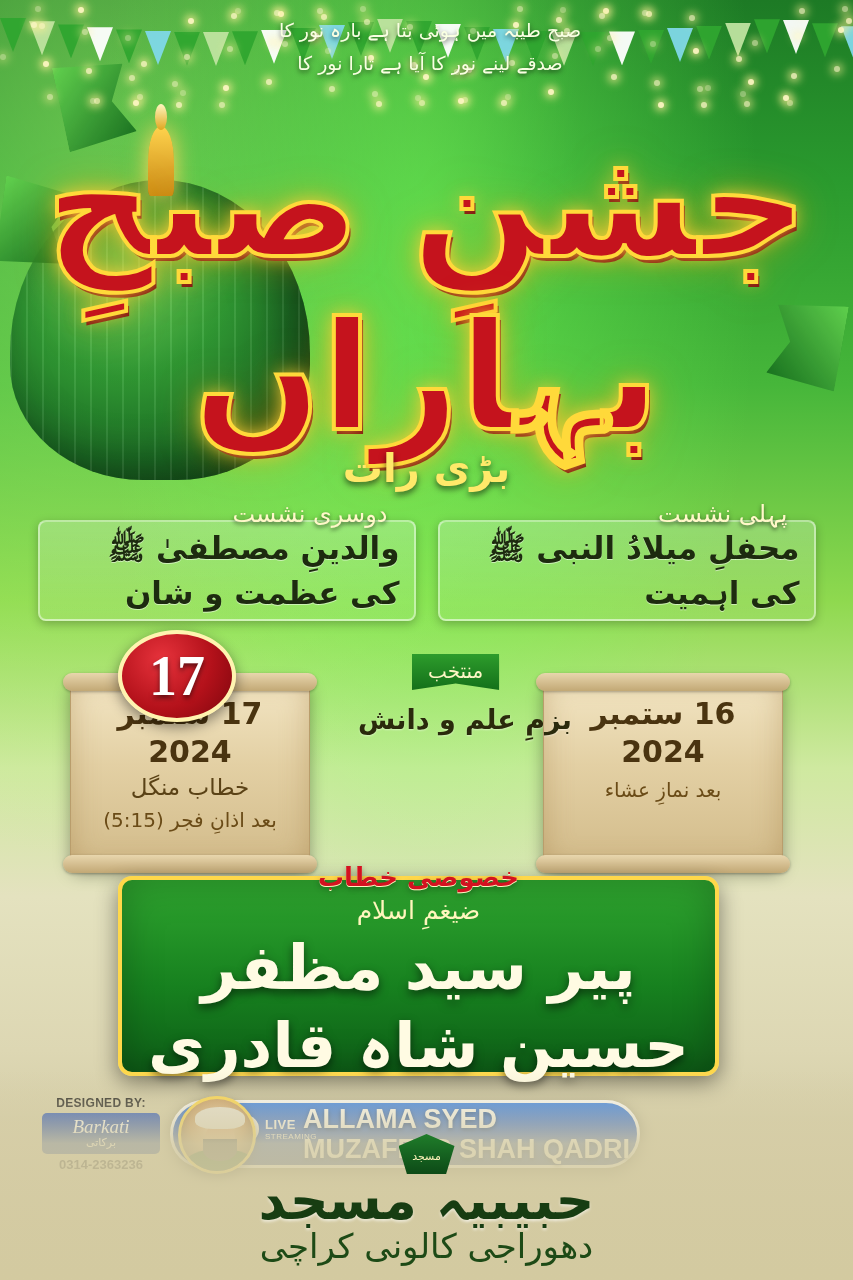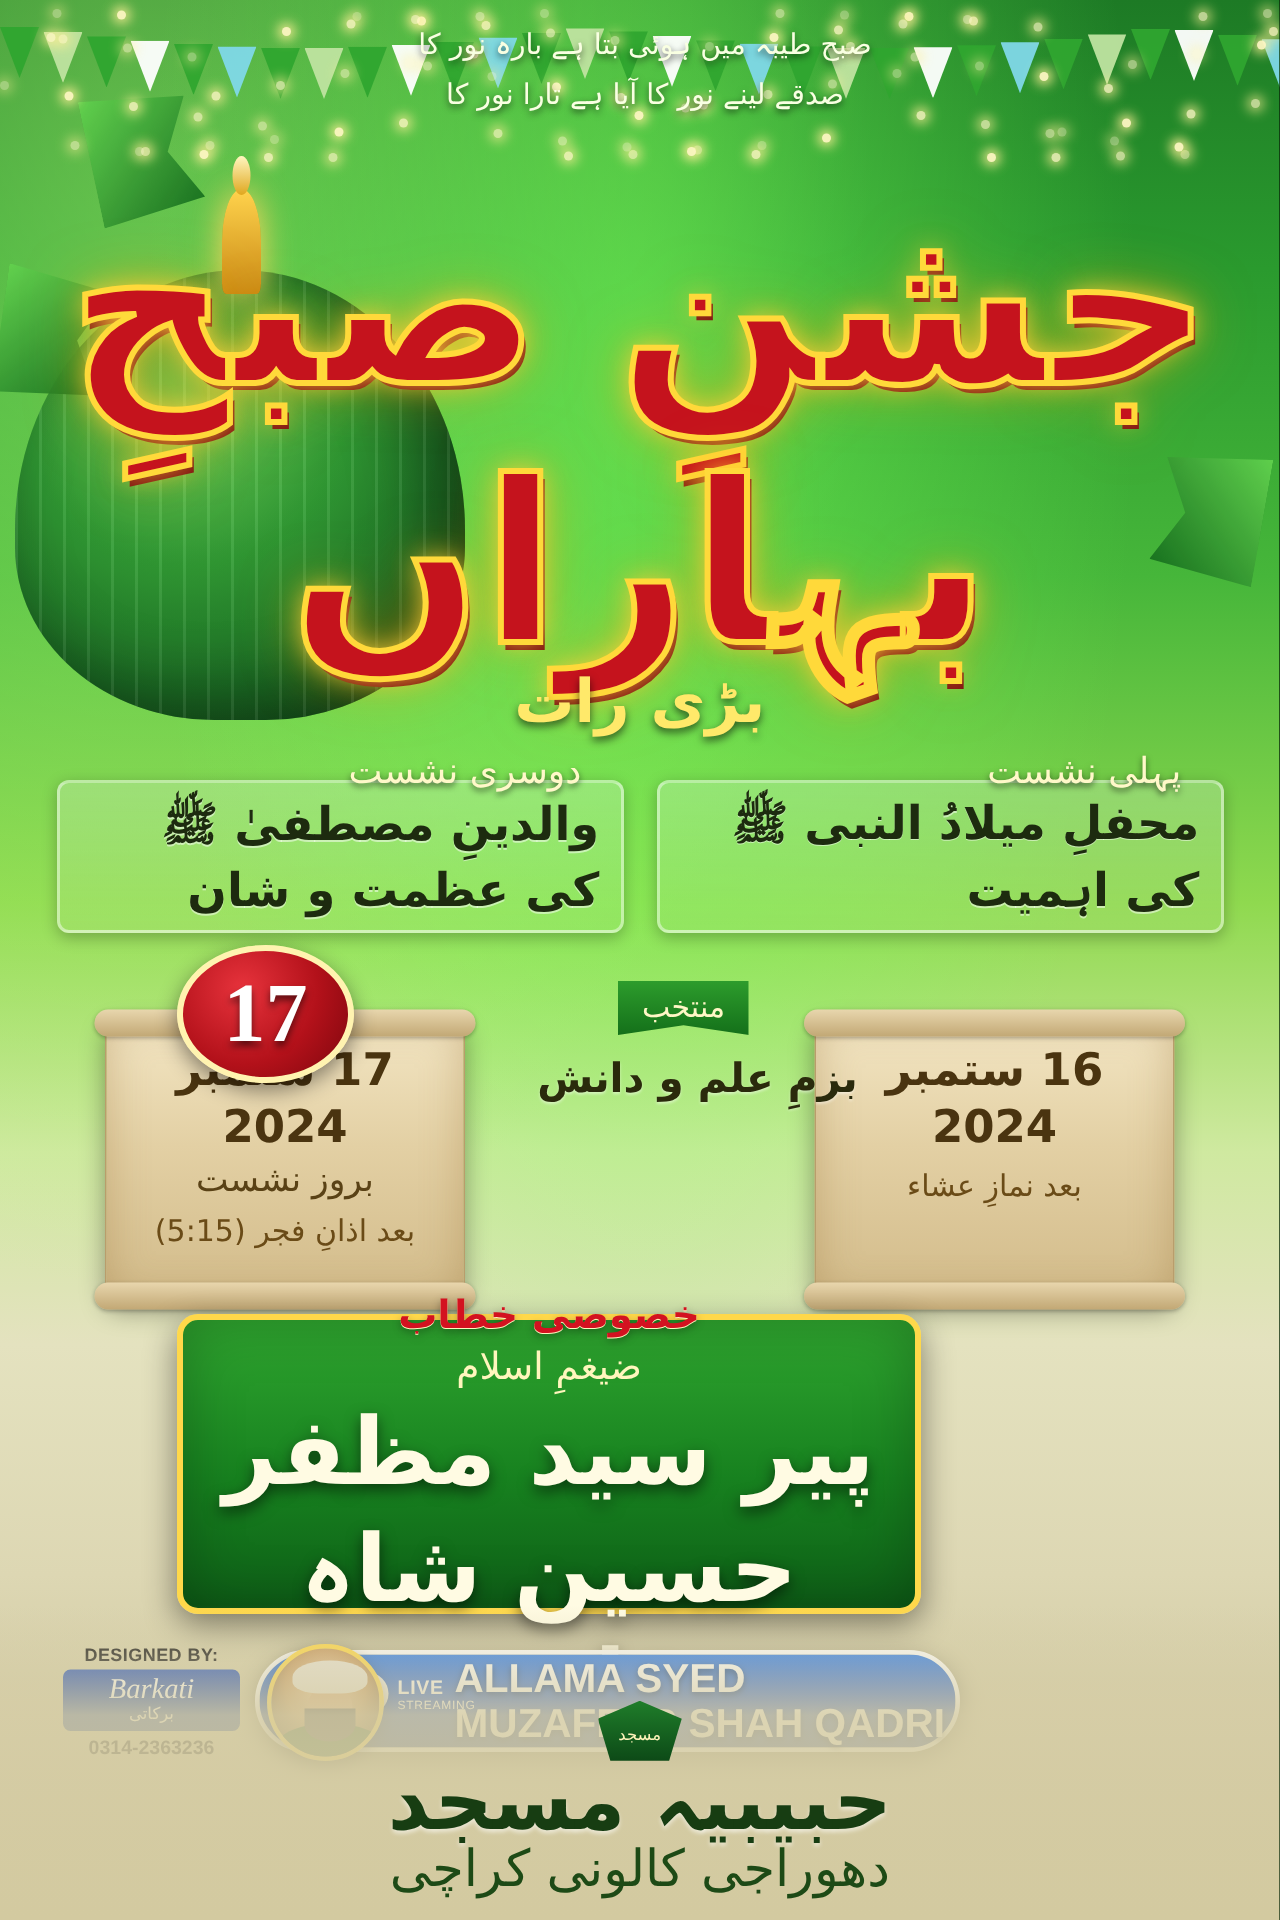--- a/index.html
+++ b/index.html
@@ -259,21 +259,21 @@
     padding: 5px 16px 7px;
     direction: rtl;
     font-family: "DejaVu Sans", sans-serif;
     clip-path: polygon(0 0, 100% 0, 100% 100%, 50% 82%, 0 100%);
     box-shadow: 0 3px 8px rgba(0,0,0,.35);
   }
   
   .speaker-panel {
     position: absolute;
     left: 118px; top: 876px;
-    width: 496px; height: 200px;
+    width: 601px; height: 200px;
     border-radius: 14px;
     background: linear-gradient(180deg,#2fa52f 0%, #17811f 55%, #0e5f17 100%);
     border: 4px solid #ffd84a;
     box-shadow: 0 8px 22px rgba(0,0,0,.45), inset 0 0 40px rgba(0,0,0,.25);
     text-align: center;
     direction: rtl;
   }
   .speaker-kicker {
     position: absolute;
     top: -18px; left: 0; right: 0;
@@ -600,21 +600,21 @@
     <div class="scroll right">
       <div class="scroll-body">
         <div class="scroll-date">16 ستمبر 2024</div>
         <div class="scroll-time">بعد نمازِ عشاء</div>
       </div>
     </div>
 
     <div class="scroll left">
       <div class="scroll-body">
         <div class="scroll-date">17 ستمبر 2024</div>
-        <div class="scroll-day">بروز نشست</div>
+        <div class="scroll-day">خطاب منگل</div>
         <div class="scroll-time">بعد اذانِ فجر (5:15)</div>
       </div>
     </div>
     <div class="daybadge left">17</div>
 
     <div class="ribbon">منتخب</div>
     <div class="center-note">بزمِ علم و دانش</div>
   </div>
 
   <div class="speaker-panel">

